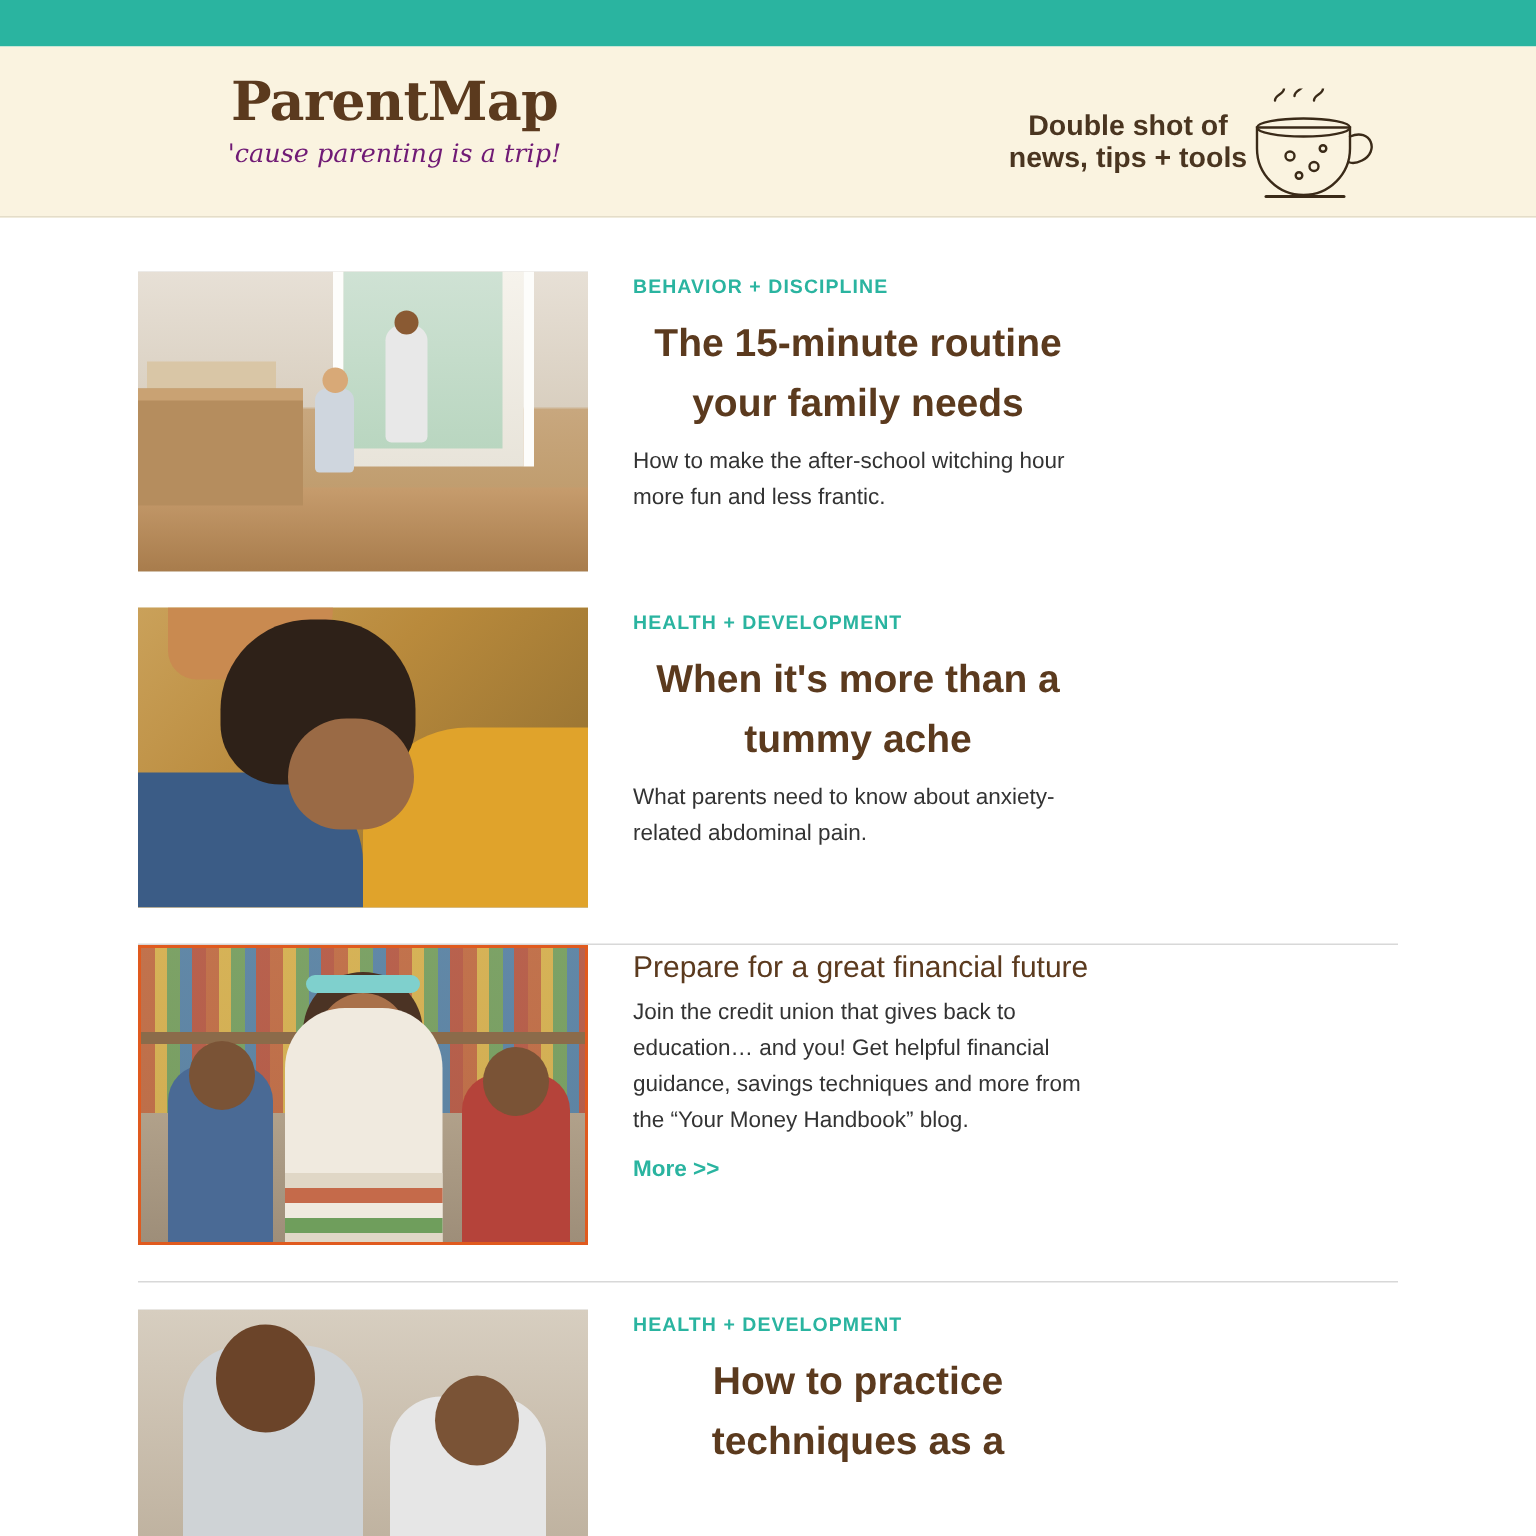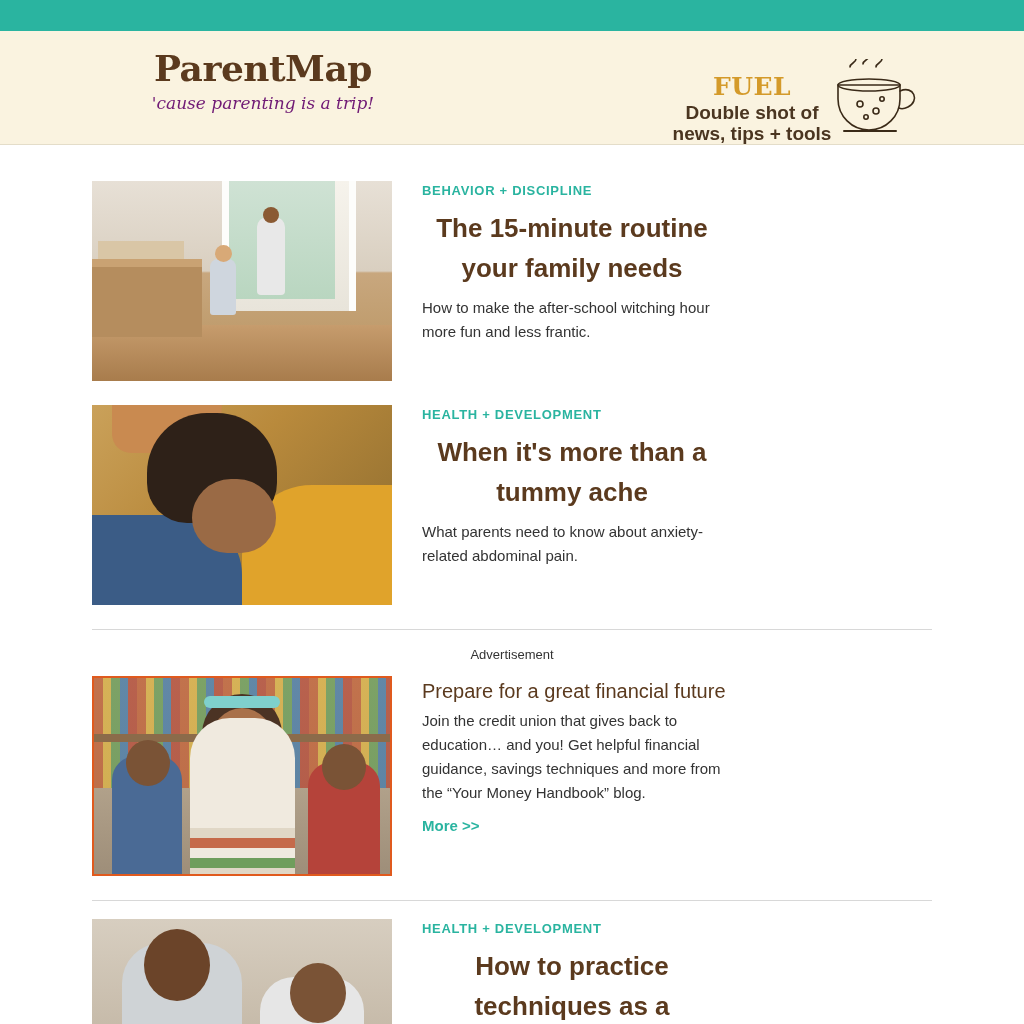--- a/index.html
+++ b/index.html
@@ -227,21 +227,20 @@
   <div class="topbar"></div>
 
   <div class="masthead">
     <div class="masthead-inner">
       <div class="logo">
         <div class="logo-word">ParentMap</div>
         <div class="logo-tag">'cause parenting is a trip!</div>
       </div>
 
       <div class="fuel-block">
-        <div class="fuel-title">FUEL</div>
         <div class="fuel-sub">Double shot of</div>
         <div class="fuel-sub">news, tips + tools</div>
       </div>
 
       <svg class="cup" viewBox="0 0 92 78">
         <g fill="none" stroke="#3a2a18" stroke-width="1.6" stroke-linecap="round">
           <path d="M20 8 c0 -4 6 -4 6 -8"></path>
           <path d="M33 5 c0 -4 6 -4 6 -8"></path>
           <path d="M46 8 c0 -4 6 -4 6 -8"></path>
           <path d="M8 26 h62 v14 a31 31 0 0 1 -31 31 a31 31 0 0 1 -31 -31 z"></path>
@@ -292,21 +291,20 @@
         </div>
       </div>
       <div class="story-body">
         <div class="kicker">HEALTH + DEVELOPMENT</div>
         <h2 class="headline">When it's more than a tummy ache</h2>
         <p class="dek">What parents need to know about anxiety-related abdominal pain.</p>
       </div>
     </div>
 
     <div class="rule"></div>
-    <div class="ad-label">Advertisement</div>
 
     <div class="story">
       <div class="ad-thumb">
         <div class="img-c">
           <div class="shelf"></div>
           <div class="shelfline"></div>
           <div class="boyl"></div>
             <div class="boylh"></div>
           <div class="boyr"></div>
             <div class="boyrh"></div>

